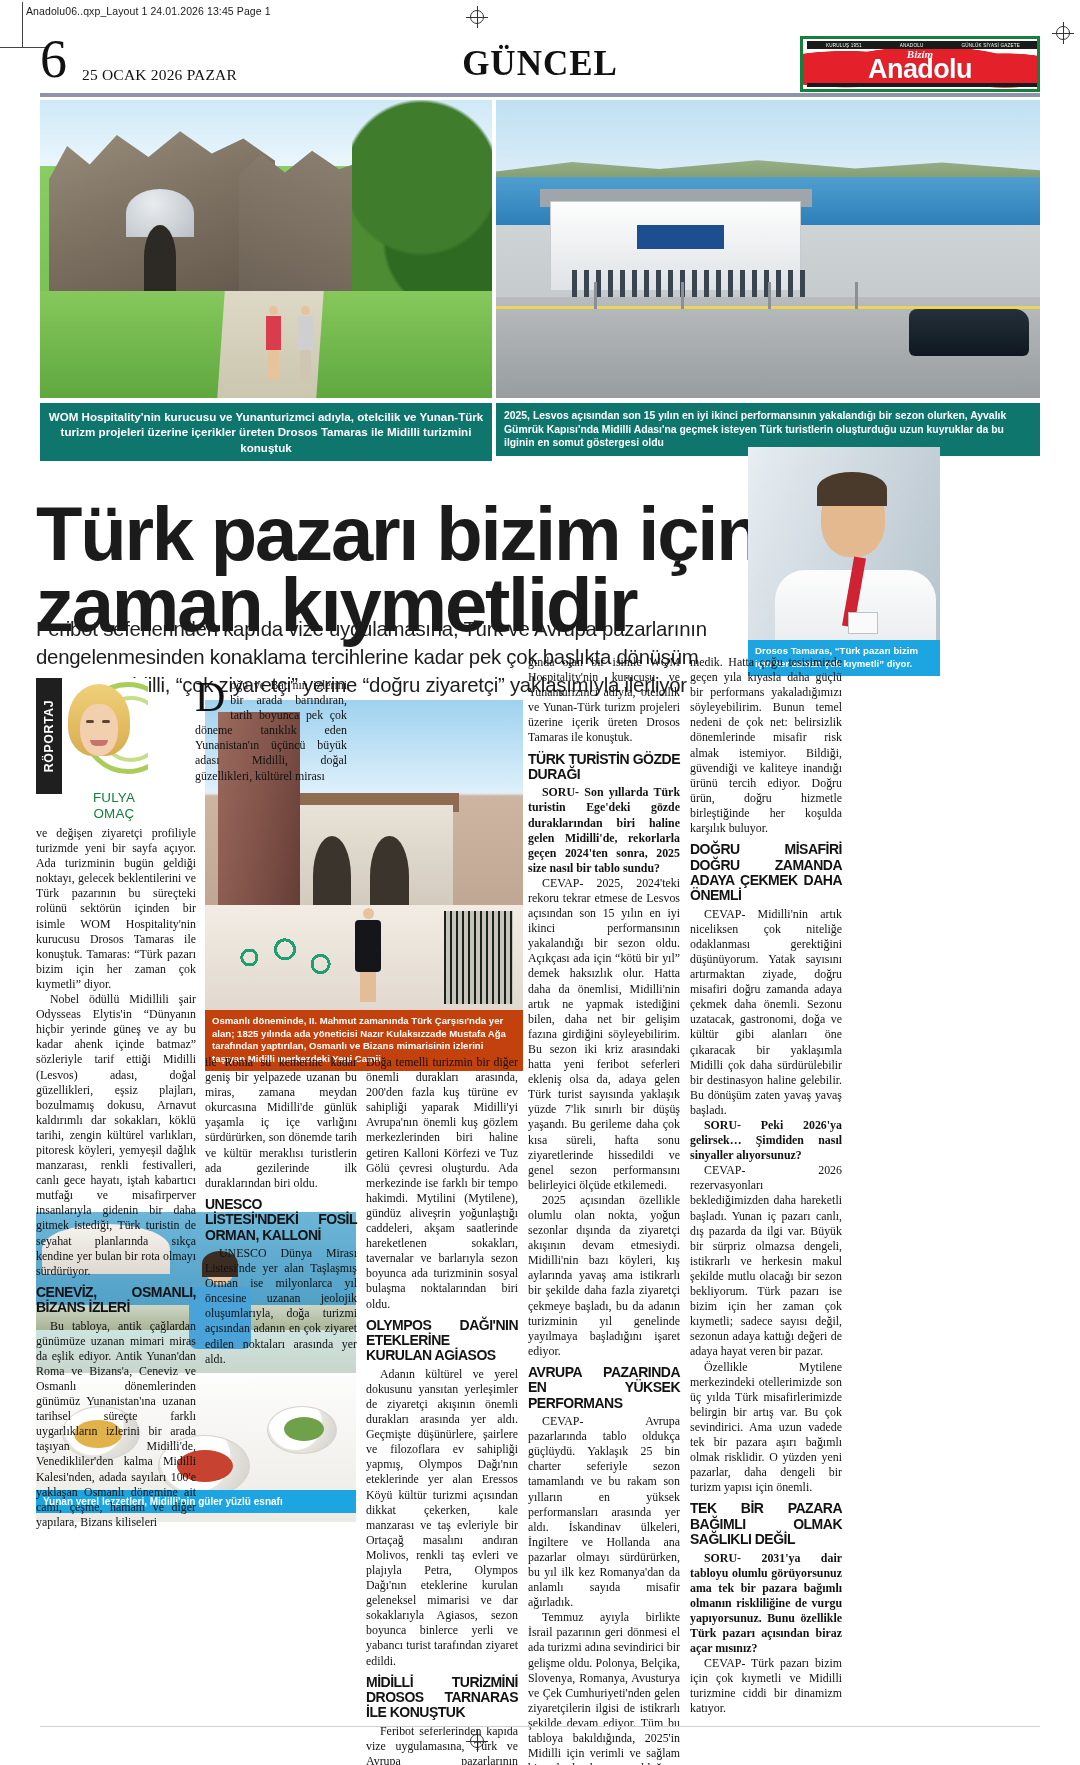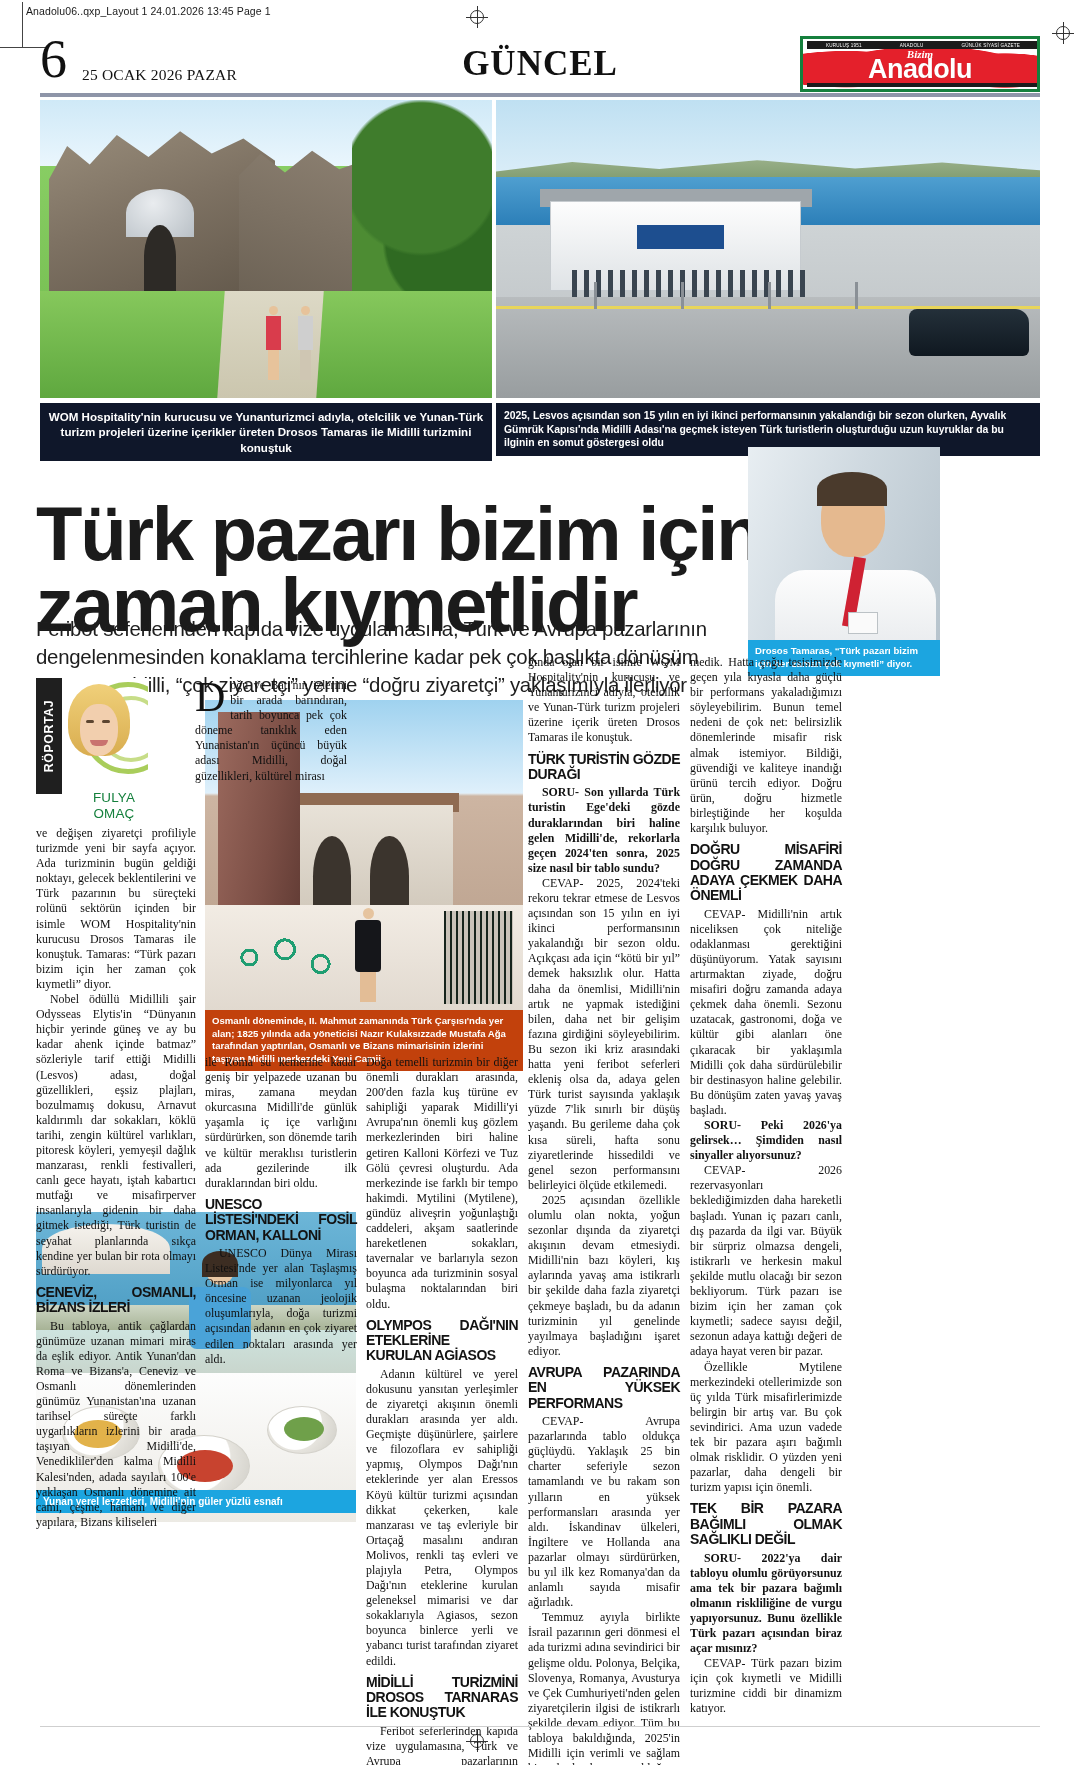--- a/index.html
+++ b/index.html
@@ -146,21 +146,21 @@
                background:linear-gradient(#b8bcbe,#989d9f); }
   .port-line { position:absolute; left:0; bottom:30%; width:100%; height:3px; background:#e8d55a; }
   .port-car  { position:absolute; right:2%; bottom:14%; width:22%; height:16%;
                background:linear-gradient(#24303a,#0f1820); border-radius:8px 14px 6px 6px; }
   .port-crowd{ position:absolute; left:14%; bottom:34%; width:44%; height:9%;
                background:repeating-linear-gradient(90deg,#3a4550 0 5px, transparent 5px 12px); }
   .port-pole { position:absolute; bottom:30%; width:3px; height:9%; background:#8a9096; }
 
   
   .capbar {
-    position:absolute; background:#0f172a; color:#ffffff;
+    position:absolute; background:#0f766e; color:#ffffff;
     font-family:"Liberation Sans", sans-serif; font-weight:700;
     text-align:center; line-height:1.32; padding:6px 8px;
   }
   .capbar-left  { left:40px;  top:403px; width:452px; font-size:11.6px; }
   .capbar-right { left:496px; top:403px; width:544px; font-size:10.4px; text-align:left; }
 
   
   .headline {
     position:absolute; left:36px; top:447px; width:900px;
     font-family:"Liberation Sans", sans-serif; font-weight:700;
@@ -516,18 +516,18 @@
 </div>
 
 <div class="col c5">
   <p class="noind">medik. Hatta çoğu tesisimizde geçen yıla kıyasla daha güçlü bir performans yakaladığımızı söyleyebilirim. Bunun temel nedeni de çok net: belirsizlik dönemlerinde misafir risk almak istemiyor. Bildiği, güvendiği ve kaliteye inandığı ürünü tercih ediyor. Doğru ürün, doğru hizmetle birleştiğinde her koşulda karşılık buluyor.</p>
   <div class="sub">DOĞRU MİSAFİRİ DOĞRU ZAMANDA ADAYA ÇEKMEK DAHA ÖNEMLİ</div>
   <p>CEVAP- Midilli'nin artık niceliksen çok niteliğe odaklanması gerektiğini düşünüyorum. Yatak sayısını artırmaktan ziyade, doğru misafiri doğru zamanda adaya çekmek daha önemli. Sezonu uzatacak, gastronomi, doğa ve kültür gibi alanları öne çıkaracak bir yaklaşımla Midilli çok daha sürdürülebilir bir destinasyon haline gelebilir. Bu dönüşüm zaten yavaş yavaş başladı.</p>
   <p class="q">SORU- Peki 2026'ya gelirsek… Şimdiden nasıl sinyaller alıyorsunuz?</p>
   <p>CEVAP- 2026 rezervasyonları beklediğimizden daha hareketli başladı. Yunan iç pazarı canlı, dış pazarda da ilgi var. Büyük bir sürpriz olmazsa dengeli, istikrarlı ve herkesin makul şekilde mutlu olacağı bir sezon bekliyorum. Türk pazarı ise bizim için her zaman çok kıymetli; sadece sayısı değil, sezonun adaya kattığı değeri de adaya hayat veren bir pazar.</p>
   <p>Özellikle Mytilene merkezindeki otellerimizde son üç yılda Türk misafirlerimizde belirgin bir artış var. Bu çok sevindirici. Ama uzun vadede tek bir pazara aşırı bağımlı olmak risklidir. O yüzden yeni pazarlar, daha dengeli bir turizm yapısı için önemli.</p>
   <div class="sub">TEK BİR PAZARA BAĞIMLI OLMAK SAĞLIKLI DEĞİL</div>
-  <p class="q">SORU- 2022'ya dair tabloyu olumlu görüyorsunuz ama tek bir pazara bağımlı olmanın riskliliğine de vurgu yapıyorsunuz. Bunu özellikle Türk pazarı açısından biraz açar mısınız?</p>
+  <p class="q">SORU- 2031'ya dair tabloyu olumlu görüyorsunuz ama tek bir pazara bağımlı olmanın riskliliğine de vurgu yapıyorsunuz. Bunu özellikle Türk pazarı açısından biraz açar mısınız?</p>
   <p>CEVAP- Türk pazarı bizim için çok kıymetli ve Midilli turizmine ciddi bir dinamizm katıyor.</p>
 
 </div>
 
 <div class="bottom-rule"></div>
 
 </body></html>

